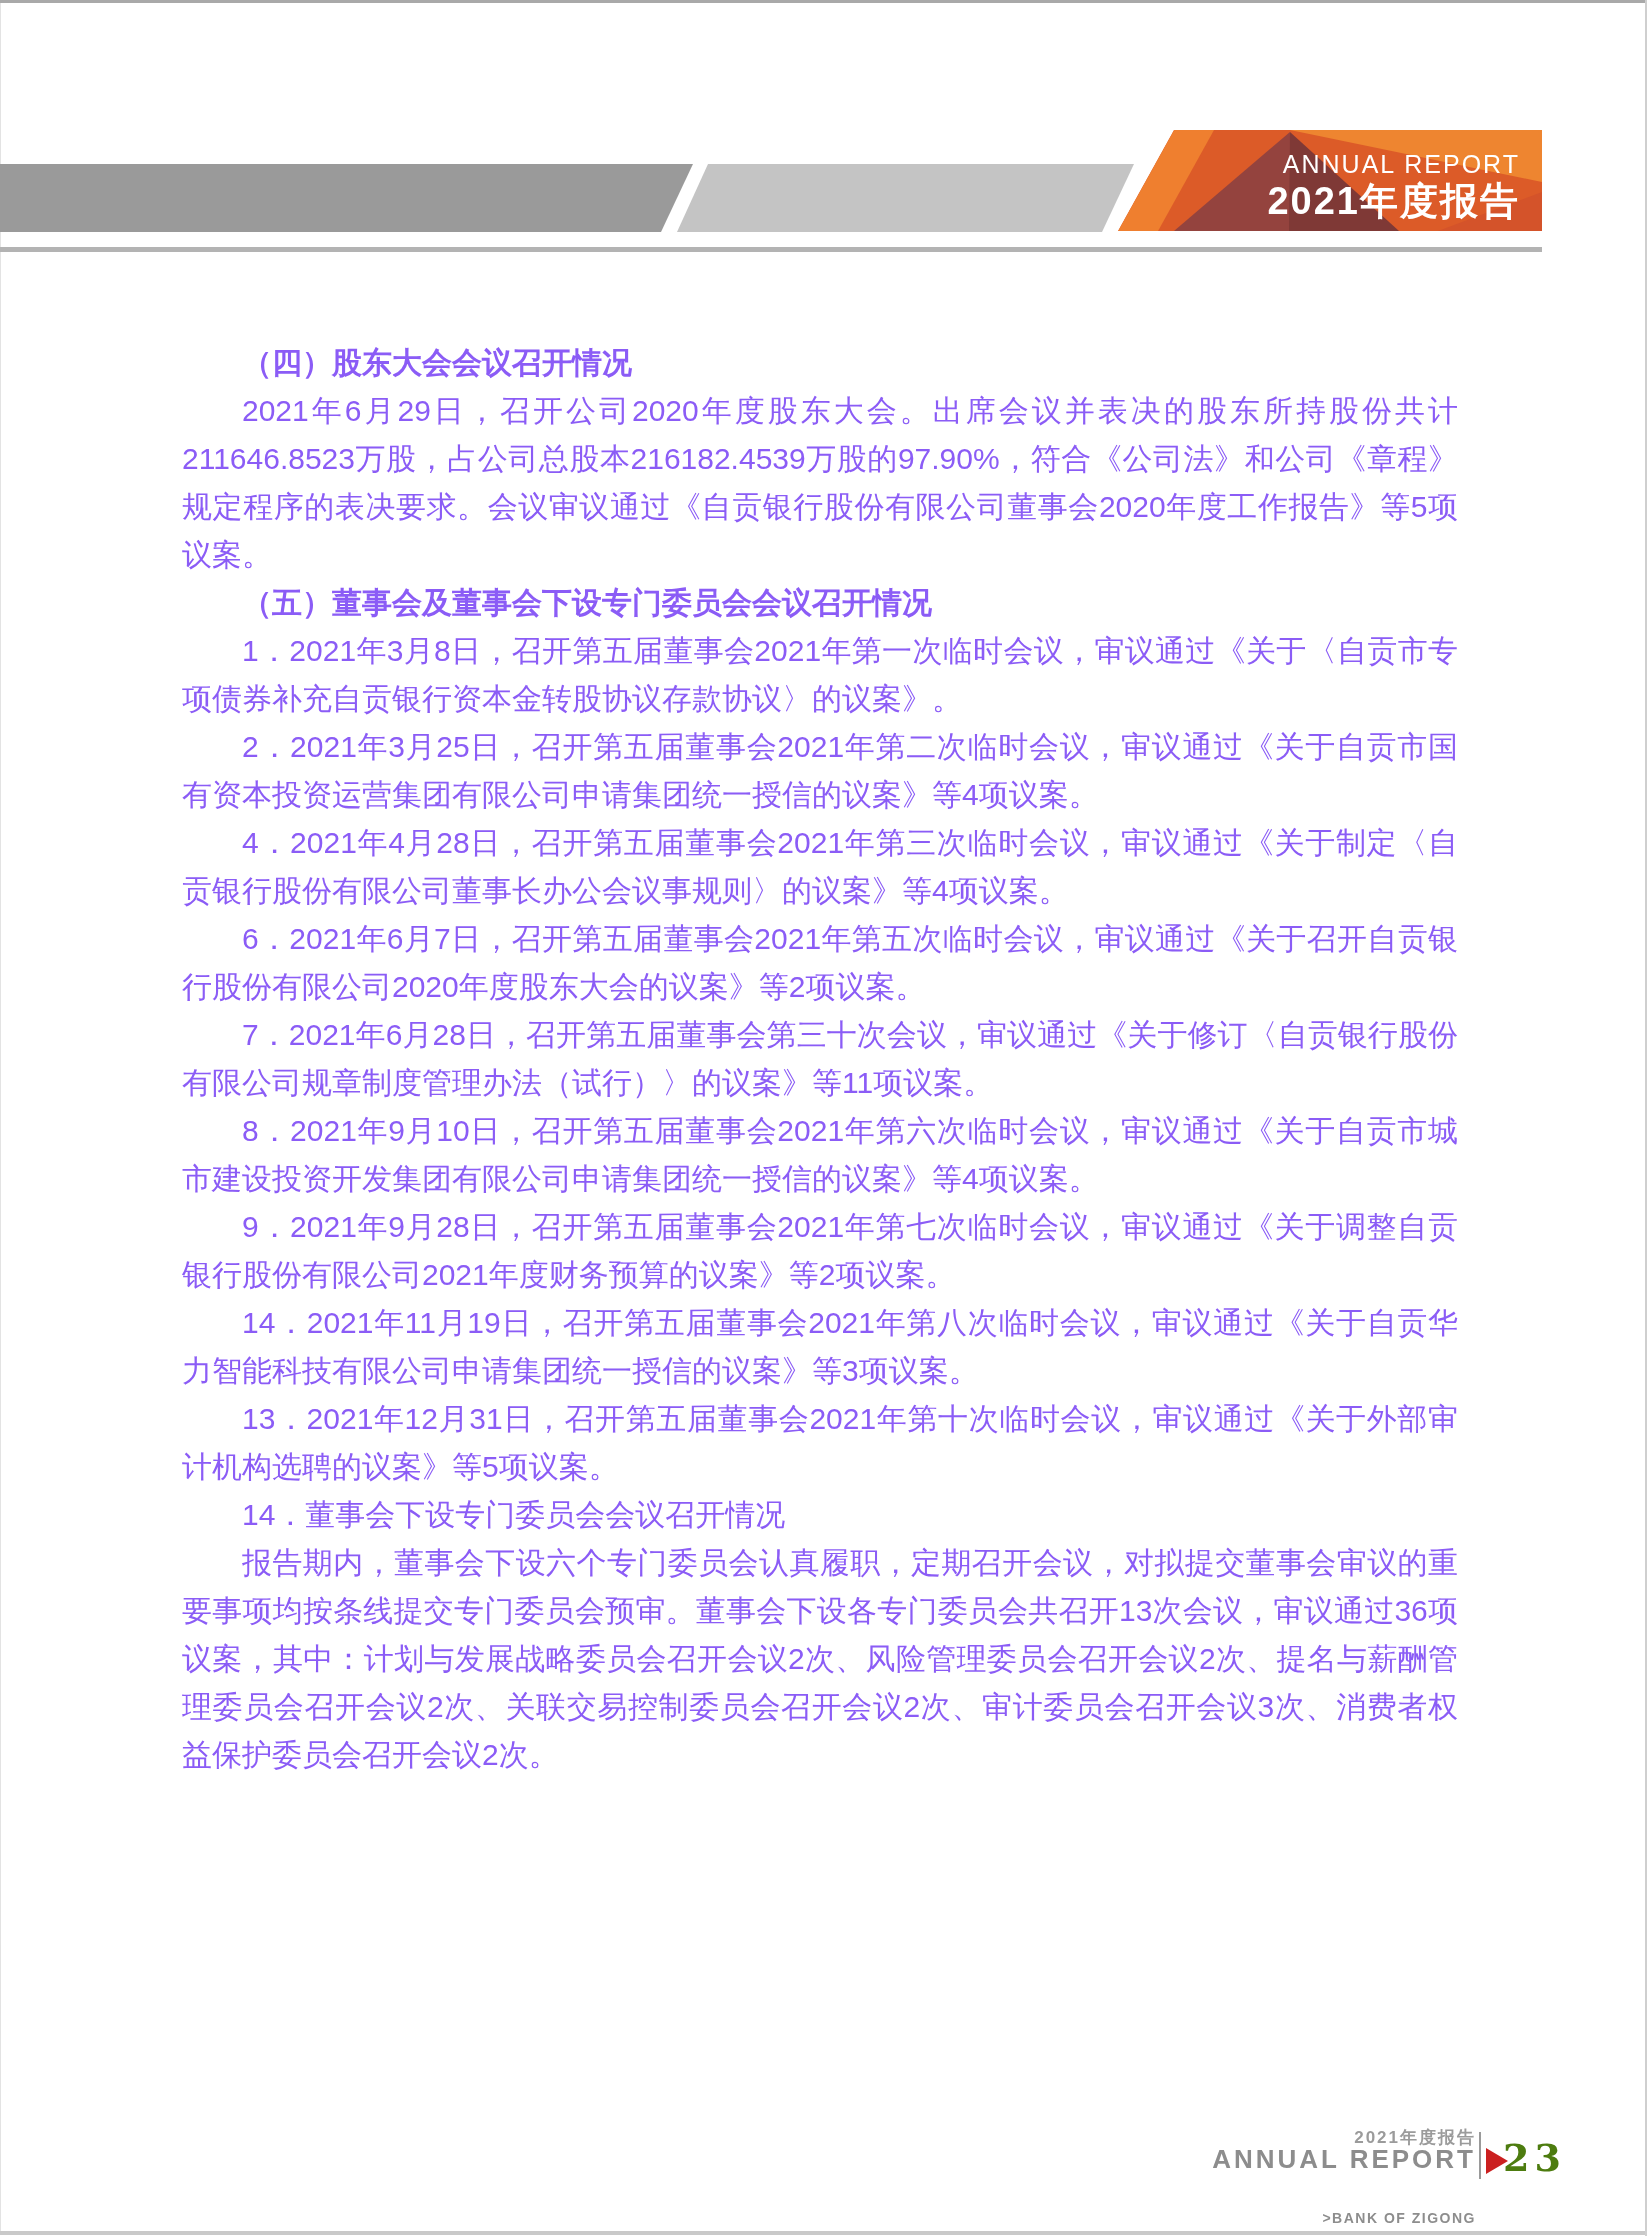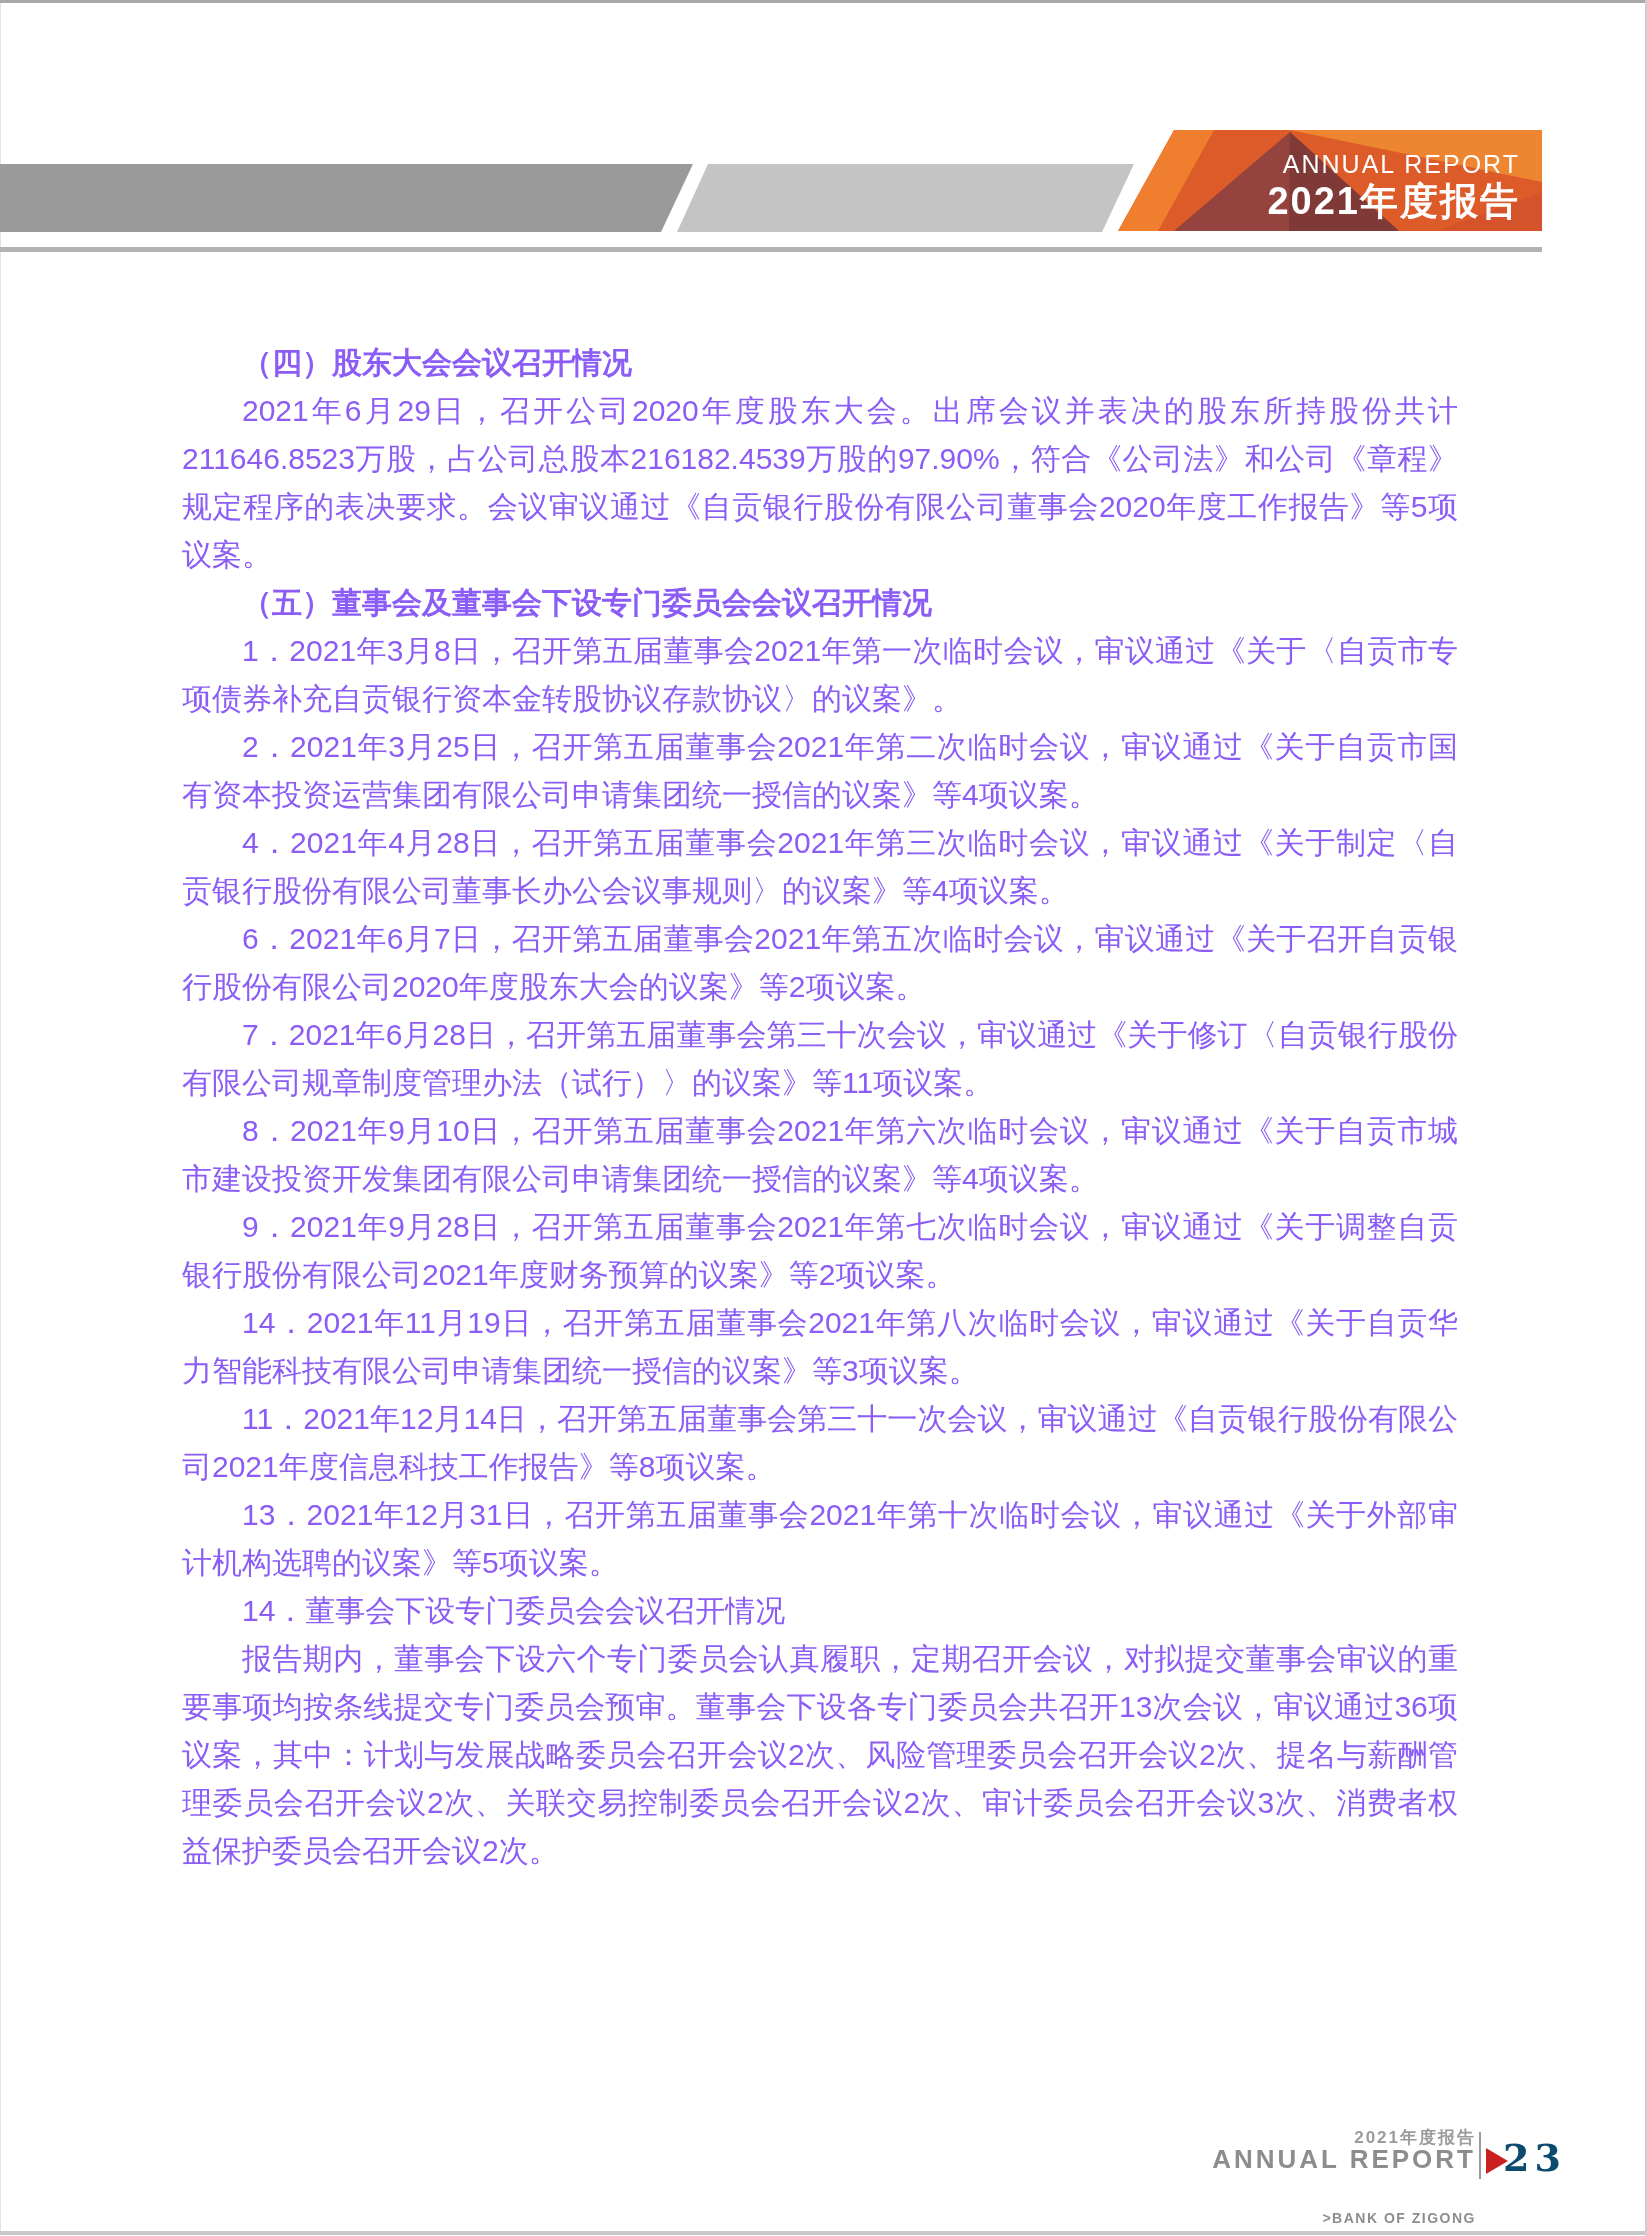--- a/index.html
+++ b/index.html
@@ -67,21 +67,21 @@
   .footer-bank { font-size:14px; font-weight:bold; letter-spacing:1.5px; line-height:14px;margin-top:38px; }
   .footer-divider { position:absolute; left:1479px; top:2132px; width:2px; height:47px; background:#9a9a9a; }
   .footer-arrow {
     position:absolute; left:1486px; top:2148px; width:0; height:0;
     border-top:13px solid transparent; border-bottom:13px solid transparent;
     border-left:22px solid #cb2020;
   }
   .page-number {
     position:absolute; left:1503px; top:2135px;
     font-family:"DejaVu Serif", serif; font-weight:bold;
-    font-size:38px; letter-spacing:5px; color:#0c4a6e;
+    font-size:38px; letter-spacing:5px; color:#4d7c0f;
   }
 </style>
 </head>
 <body>
 
 <div>
 
   <div class="border-top"></div>
   <div class="border-bottom"></div>
   <div class="border-right"></div>
@@ -108,21 +108,20 @@
     <p>2021年6月29日，召开公司2020年度股东大会。出席会议并表决的股东所持股份共计211646.8523万股，占公司总股本216182.4539万股的97.90%，符合《公司法》和公司《章程》规定程序的表决要求。会议审议通过《自贡银行股份有限公司董事会2020年度工作报告》等5项议案。</p>
     <p class="heading">（五）董事会及董事会下设专门委员会会议召开情况</p>
     <p>1．2021年3月8日，召开第五届董事会2021年第一次临时会议，审议通过《关于〈自贡市专项债券补充自贡银行资本金转股协议存款协议〉的议案》。</p>
     <p>2．2021年3月25日，召开第五届董事会2021年第二次临时会议，审议通过《关于自贡市国有资本投资运营集团有限公司申请集团统一授信的议案》等4项议案。</p>
     <p>4．2021年4月28日，召开第五届董事会2021年第三次临时会议，审议通过《关于制定〈自贡银行股份有限公司董事长办公会议事规则〉的议案》等4项议案。</p>
     <p>6．2021年6月7日，召开第五届董事会2021年第五次临时会议，审议通过《关于召开自贡银行股份有限公司2020年度股东大会的议案》等2项议案。</p>
     <p>7．2021年6月28日，召开第五届董事会第三十次会议，审议通过《关于修订〈自贡银行股份有限公司规章制度管理办法（试行）〉的议案》等11项议案。</p>
     <p>8．2021年9月10日，召开第五届董事会2021年第六次临时会议，审议通过《关于自贡市城市建设投资开发集团有限公司申请集团统一授信的议案》等4项议案。</p>
     <p>9．2021年9月28日，召开第五届董事会2021年第七次临时会议，审议通过《关于调整自贡银行股份有限公司2021年度财务预算的议案》等2项议案。</p>
     <p>14．2021年11月19日，召开第五届董事会2021年第八次临时会议，审议通过《关于自贡华力智能科技有限公司申请集团统一授信的议案》等3项议案。</p>
-    <p>11．2021年12月14日，召开第五届董事会第三十一次会议，审议通过《自贡银行股份有限公司2021年度信息科技工作报告》等8项议案。</p>
     <p>13．2021年12月31日，召开第五届董事会2021年第十次临时会议，审议通过《关于外部审计机构选聘的议案》等5项议案。</p>
     <p>14．董事会下设专门委员会会议召开情况</p>
     <p>报告期内，董事会下设六个专门委员会认真履职，定期召开会议，对拟提交董事会审议的重要事项均按条线提交专门委员会预审。董事会下设各专门委员会共召开13次会议，审议通过36项议案，其中：计划与发展战略委员会召开会议2次、风险管理委员会召开会议2次、提名与薪酬管理委员会召开会议2次、关联交易控制委员会召开会议2次、审计委员会召开会议3次、消费者权益保护委员会召开会议2次。</p>
   </main>
 
   <div class="footer-text">
     <div class="footer-cn">2021年度报告</div>
     <div class="footer-en">ANNUAL REPORT</div>
     <div class="footer-bank">&gt;BANK OF ZIGONG</div>
   </div>

